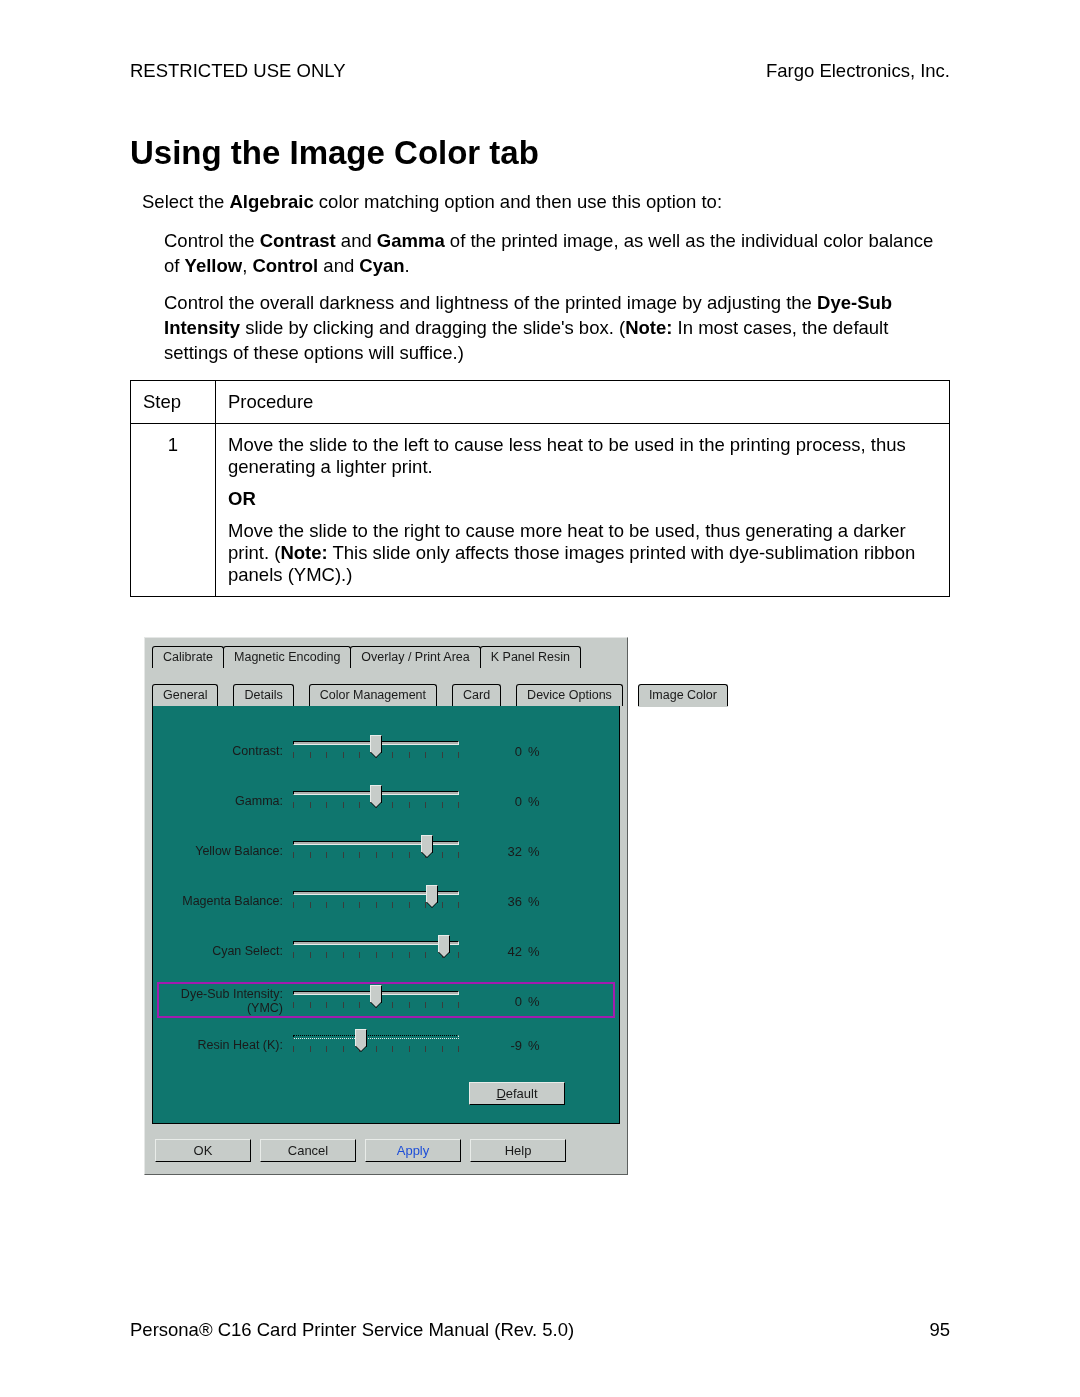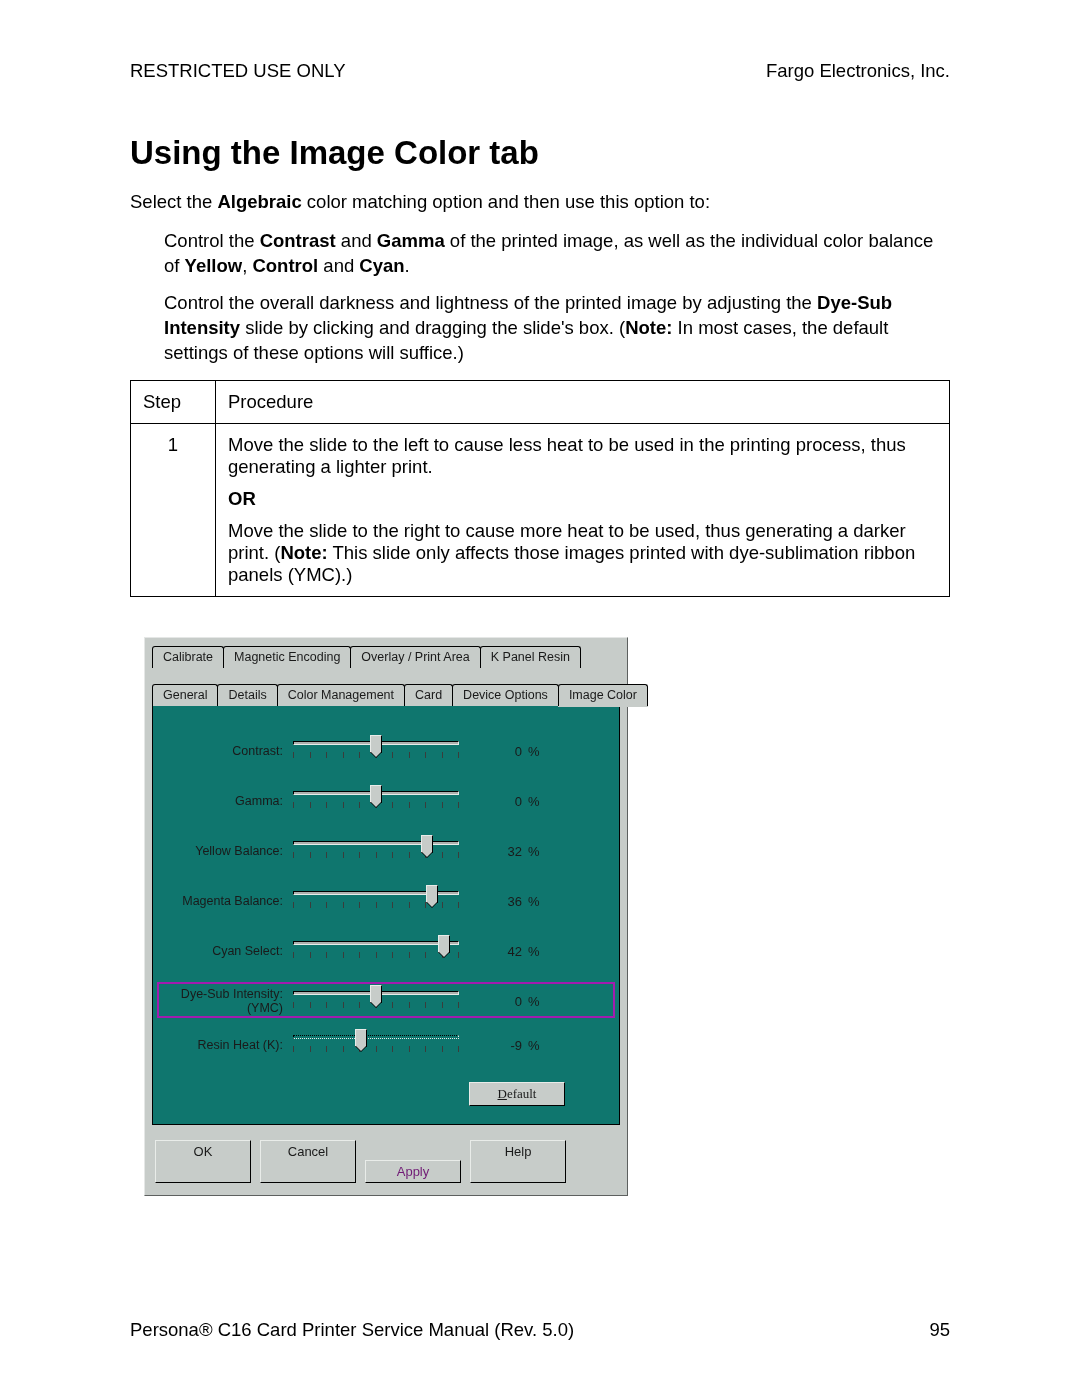--- a/index.html
+++ b/index.html
@@ -23,21 +23,21 @@
     font-size: 18.5px;
   }
   h1.title {
     font-size: 33px;
     font-weight: bold;
     margin: 52px 0 18px 0;
   }
   .intro {
     font-size: 18.5px;
     line-height: 1.35;
-    margin: 14px 0;
+    margin: 14px 12px;
   }
   .indent {
     margin-left: 34px;
     font-size: 18.5px;
     line-height: 1.35;
     margin-top: 12px;
     margin-bottom: 12px;
   }
   .b { font-weight: bold; }
   table.steps {
@@ -66,21 +66,21 @@
     border-left-color: #e5e7e6;
     font-family: "Tahoma","MS Sans Serif",Arial,sans-serif;
     font-size: 13px;
     color: #1a1a1a;
   }
   .tabs-row {
     display: flex;
     padding: 8px 7px 0 7px;
     gap: 0;
   }
-  .tabs-row + .tabs-row { padding-top: 16px; }
+  .tabs-row + .tabs-row { padding-top: 16px; gap: 16px; }
   .tab {
     border: 1px solid #000;
     border-bottom: none;
     border-top-left-radius: 3px;
     border-top-right-radius: 3px;
     background: #c7ccc9;
     padding: 3px 10px 4px 10px;
     font-size: 12.5px;
     position: relative;
     margin-right: -1px;
@@ -190,26 +190,25 @@
     min-width: 74px;
     padding: 3px 10px;
     background: #c7ccc9;
     border: 1px solid #000;
     border-top-color: #e9ece9;
     border-left-color: #e9ece9;
     text-align: center;
     font-size: 13px;
     cursor: default;
   }
-  .btn.disabled { color: #701a75; margin-top: 20px; }
+  .btn.disabled { color: #1d4ed8; }
   .default-btn-row {
     display: flex;
     justify-content: flex-end;
     padding: 0 44px 6px 0;
-    font-family: Liberation Serif, serif;
   }
   .dlg-bottom {
     display: flex;
     gap: 9px;
     padding: 8px 10px 12px 10px;
   }
   .underline-accel { text-decoration: underline; }
 
   .footer {
     position: absolute;

